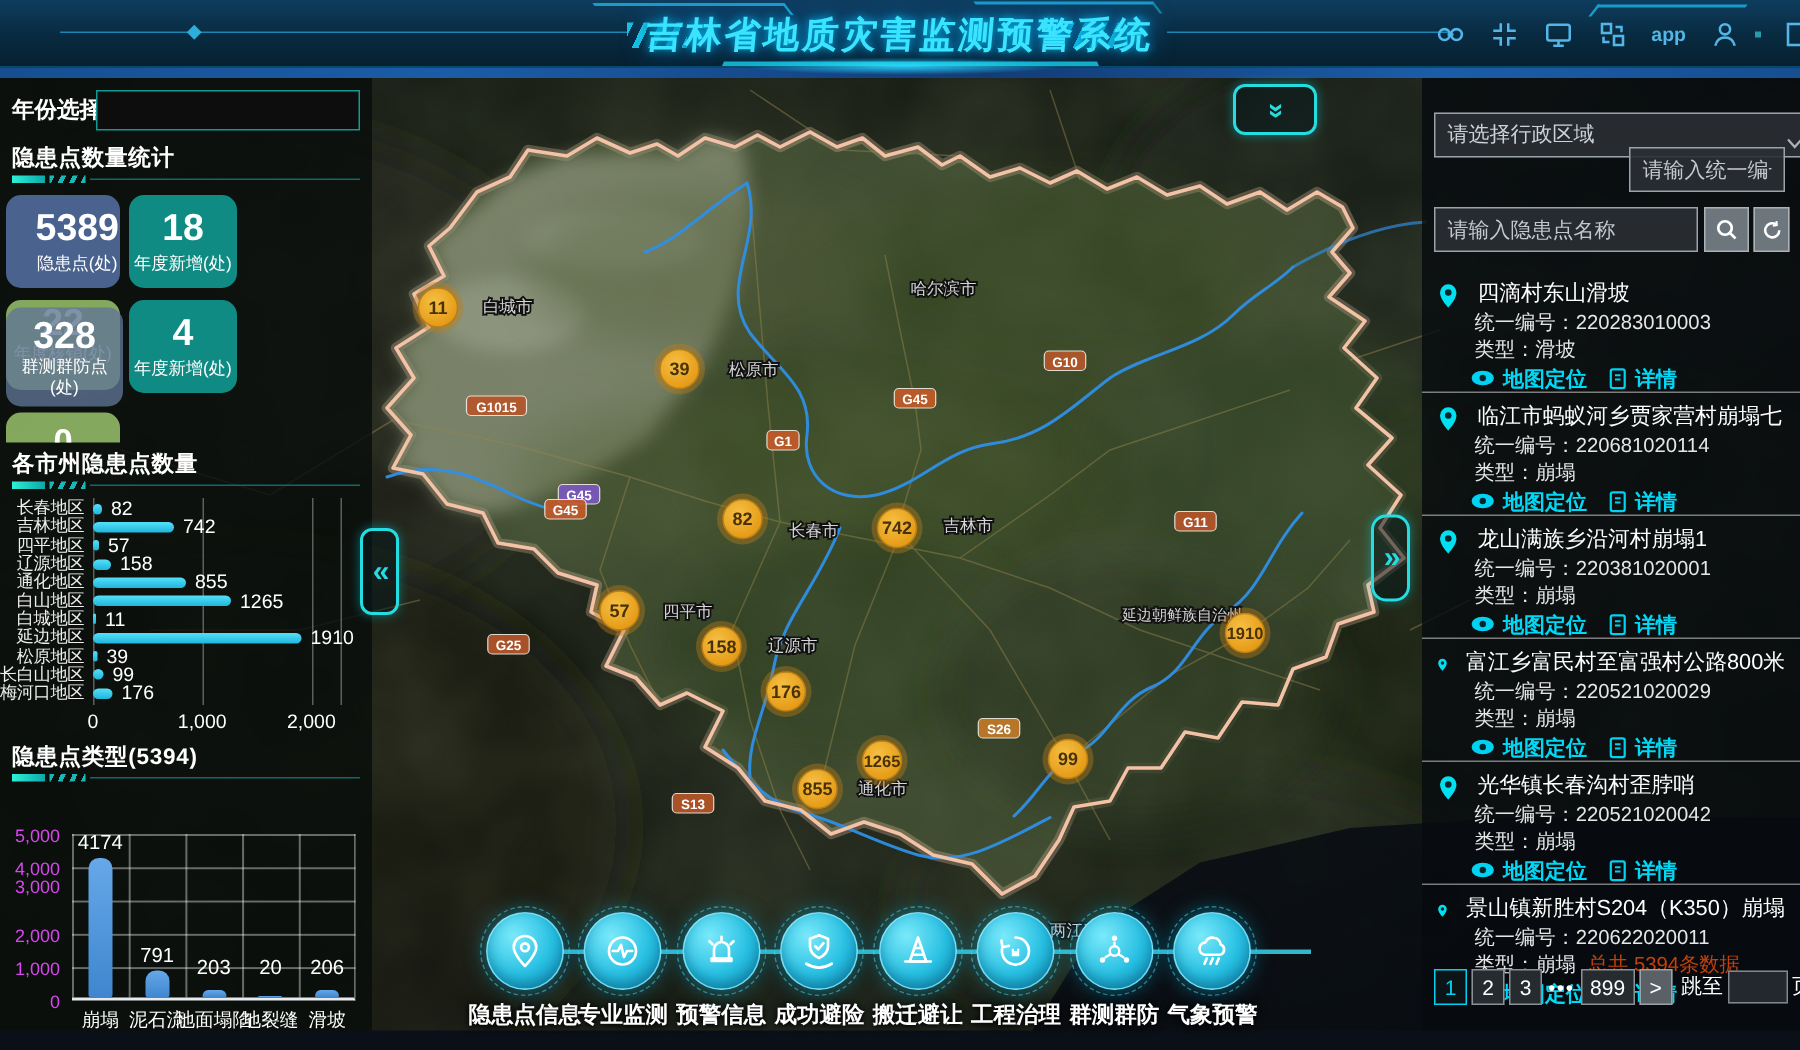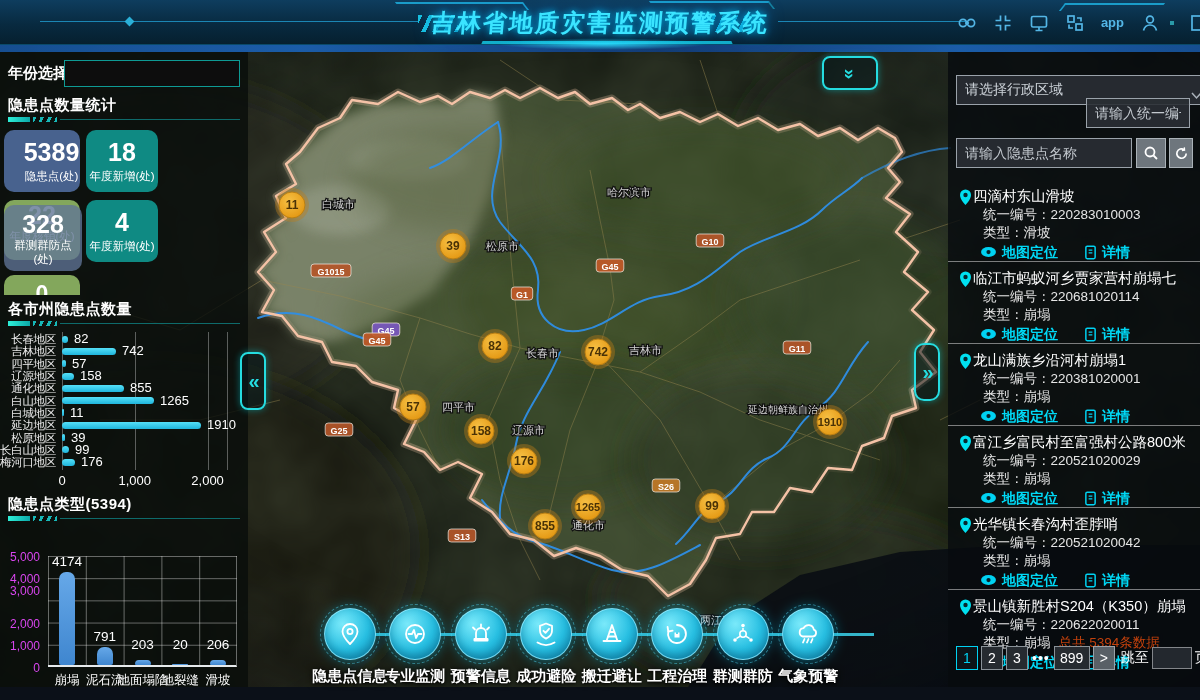--- a/index.html
+++ b/index.html
@@ -102,25 +102,25 @@
   .rp-ctl .chev{position:absolute;right:7px;top:11px;}
   .rp-input{position:absolute;background:rgba(42,47,52,.9);border:1px solid #9aa2aa;color:#e8eef2;
     font-size:14px;height:30px;padding:0 8px;outline:none;}
   .rp-input::placeholder{color:#c2c8ce;}
   .rp-btn{position:absolute;height:30px;background:#6e767d;border:1px solid #aab2b8;display:flex;
     align-items:center;justify-content:center;cursor:pointer;}
 
   #rp-list{position:absolute;left:0;top:128px;width:252px;}
   .rp-item{height:82px;padding:7px 10px 0 10px;border-bottom:1px solid rgba(235,235,235,.5);}
   .rp-item:last-child{border-bottom:none;}
-  .rp-t{display:flex;align-items:center;gap:0;line-height:19px;}
+  .rp-t{display:flex;align-items:center;gap:12px;line-height:19px;}
   .rp-t .tt{font-size:14.5px;color:#fff;white-space:nowrap;}
   .rp-row{margin-left:25px;font-size:13.5px;color:#e6e6e6;line-height:18px;}
   .rp-total{margin-left:8px;color:#c2410c;}
-  .rp-links{margin-left:22px;display:flex;gap:26px;align-items:center;line-height:18px;margin-top:1px;}
+  .rp-links{margin-left:22px;display:flex;gap:14px;align-items:center;line-height:18px;margin-top:1px;}
   .rp-link{display:flex;align-items:center;gap:5px;color:#00d8f5;font-size:14px;font-weight:bold;cursor:pointer;}
 
   #pagination{position:absolute;left:8px;top:594px;display:flex;align-items:center;gap:3px;z-index:5;font-size:14px;}
   .pg-box{width:22px;height:24px;background:#262b30;border:1px solid #8a9298;color:#fff;display:flex;
     align-items:center;justify-content:center;flex:0 0 auto;cursor:pointer;}
   .pg-box.active{border-color:#00d2f2;color:#00d2f2;background:#0d1418;}
   .pg-last{width:36px;}
   .pg-next{width:22px;background:#596066;border-color:#9aa2a8;}
   .pg-ell{color:#fff;letter-spacing:1px;margin:0 1px;}
   .pg-jump{color:#fff;margin-left:3px;white-space:nowrap;}

